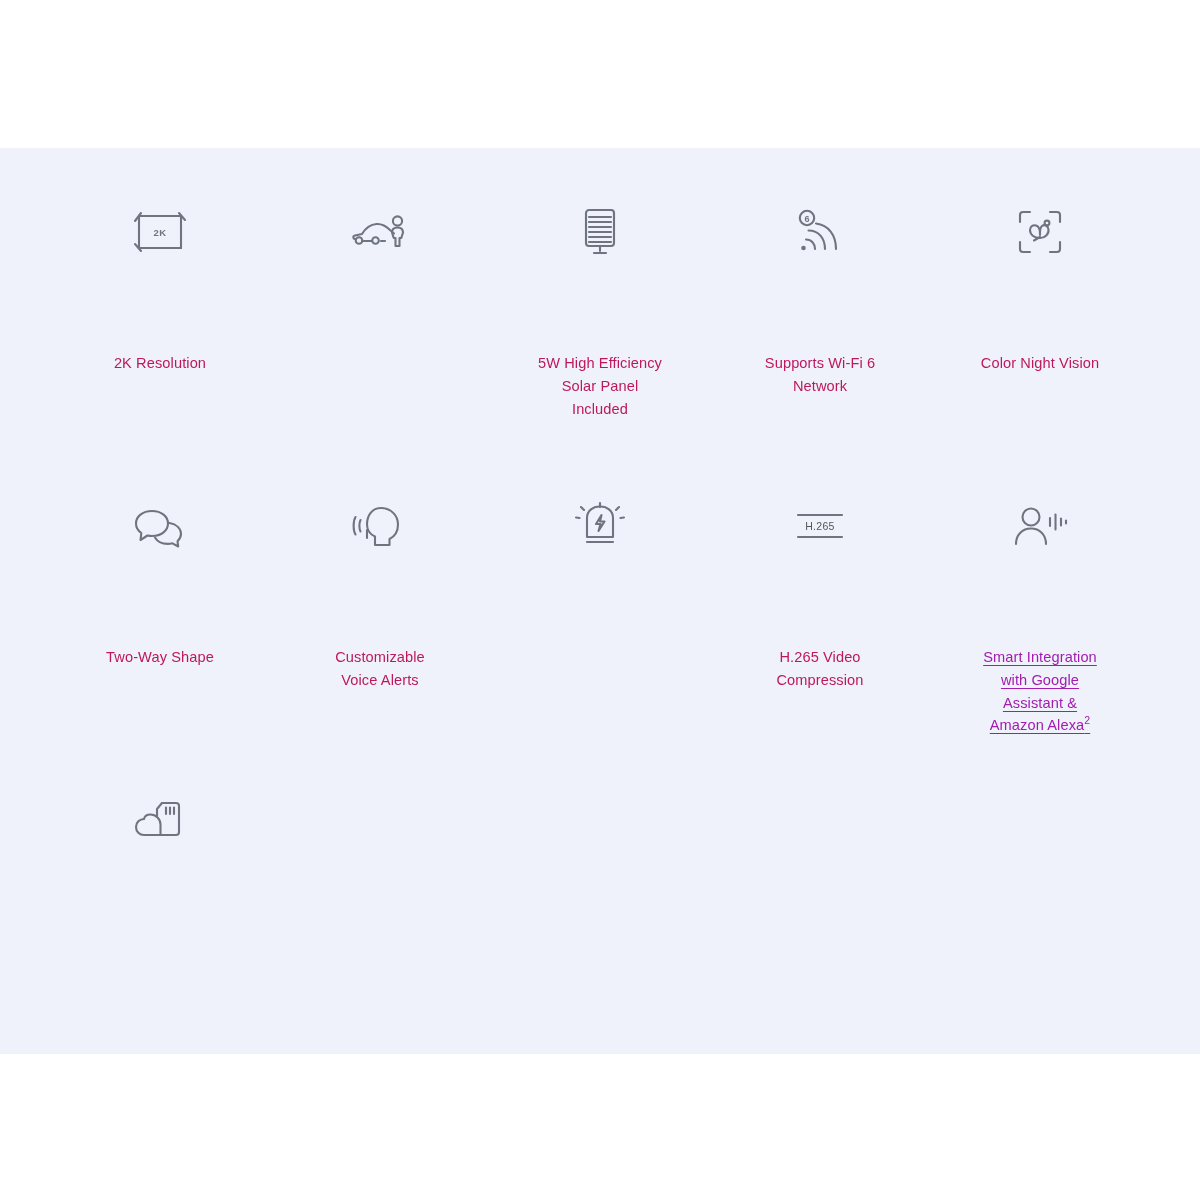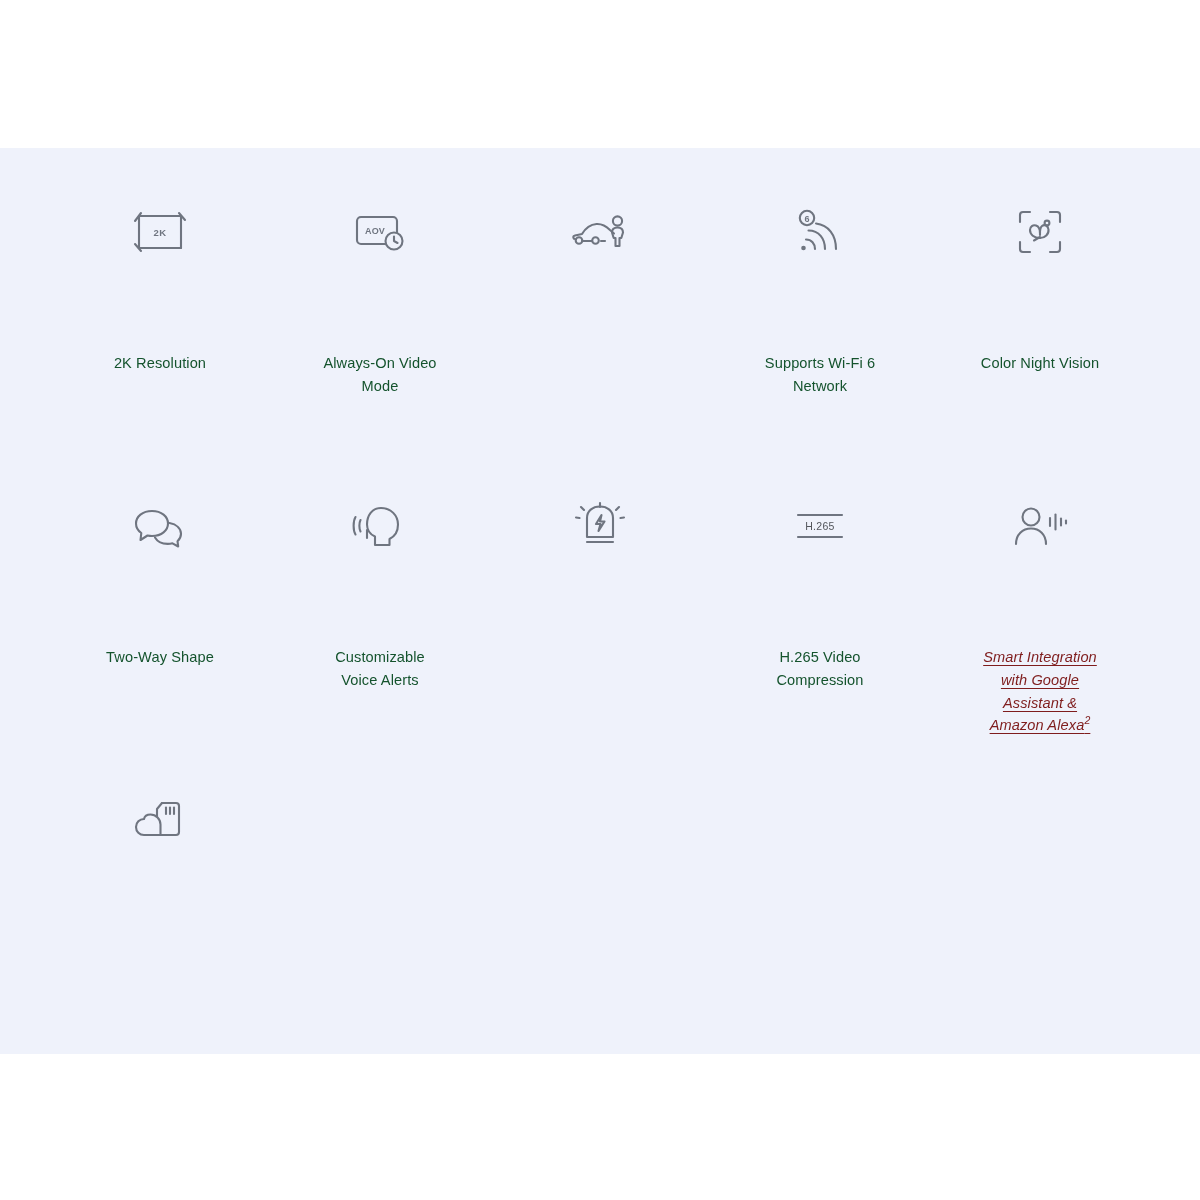--- a/index.html
+++ b/index.html
@@ -44,33 +44,32 @@
     height: 72px;
     display: flex;
     align-items: center;
     justify-content: center;
     margin-bottom: 58px;
   }
   .icon-slot svg { display: block; }
   .feature-label {
     font-size: 14.6px;
     line-height: 22.8px;
-    color: #14532d;
+    color: #be185d;
     text-align: center;
     max-width: 165px;
     letter-spacing: 0.1px;
     font-weight: 400;
   }
   .feature-label.link {
     text-decoration: underline;
     text-underline-offset: 2.5px;
     text-decoration-thickness: 1px;
     cursor: pointer;
-    color: #7f1d1d;
-    font-style: italic;
+    color: #a21caf;
   }
   sup { font-size: 0.72em; vertical-align: super; line-height: 0; }
   .icon-text {
     font-family: "Liberation Sans", sans-serif;
     font-size: 9.5px;
     font-weight: 700;
     fill: #6f7580;
     letter-spacing: 0.4px;
   }
   .icon-text-sm {
@@ -102,46 +101,51 @@
             <path d="M8 9 L50 9 L50 41"></path>
             <path d="M4 14 L10 6"></path>
             <path d="M48 6 L54 13"></path>
             <path d="M4 37 L10 44"></path>
             <text class="icon-text" x="29" y="29" text-anchor="middle" stroke="none">2K</text>
           </svg>
         </div>
         <div class="feature-label">2K Resolution</div>
       </div>
 
-      <div class="feature-cell">
-        <div class="icon-slot">
-          <svg width="58" height="50" viewBox="0 0 58 50" fill="none" stroke="#6f7580" stroke-width="2.1" stroke-linecap="round" stroke-linejoin="round">
-            <rect x="6" y="10" width="40" height="27" rx="4"></rect>
-            <text class="icon-text-sm" x="24" y="27" text-anchor="middle" stroke="none">AOV</text>
-            <circle cx="43" cy="34" r="8.5" fill="#eff2fb"></circle>
-            <path d="M43 29.5 L43 34 L46.5 36"></path>
-          </svg>
-        </div>
-        <div class="feature-label">Always-On Video<br>Mode</div>
-      </div>
 
       <div class="feature-cell">
         <div class="icon-slot">
           <svg width="62" height="48" viewBox="0 0 62 48" fill="none" stroke="#6f7580" stroke-width="2.1" stroke-linecap="round" stroke-linejoin="round">
             <path d="M6 31 C4 31 3.5 28 6 27.5 L13 26 C16 21 21 16.5 27.5 16 C33 15.6 37.5 18.5 41 22 L45 25.5"></path>
             <path d="M13 33 L23 33"></path>
             <path d="M32 33 L36 33"></path>
             <circle cx="10" cy="32.5" r="3.3"></circle>
             <circle cx="26.5" cy="32.5" r="3.3"></circle>
             <circle cx="48.5" cy="13" r="4.6"></circle>
             <path d="M43 24.5 C43 21 45.2 19.5 48.5 19.5 C51.8 19.5 54 21 54 24.5 L52.3 30 L50.5 30 L50.5 38 L46.5 38 L46.5 30 L44.7 30 Z"></path>
           </svg>
         </div>
       </div>
 
+      <div class="feature-cell">
+        <div class="icon-slot">
+          <svg width="50" height="52" viewBox="0 0 50 52" fill="none" stroke="#6f7580" stroke-width="2.1" stroke-linecap="round" stroke-linejoin="round">
+            <rect x="11" y="4" width="28" height="36" rx="3"></rect>
+            <path d="M14 11 L36 11"></path>
+            <path d="M14 16 L36 16"></path>
+            <path d="M14 21 L36 21"></path>
+            <path d="M14 26 L36 26"></path>
+            <path d="M14 31 L36 31"></path>
+            <path d="M14 36 L36 36"></path>
+            <path d="M25 40 L25 45"></path>
+            <path d="M19 47 L31 47"></path>
+          </svg>
+        </div>
+        <div class="feature-label">5W High Efficiency<br>Solar Panel<br>Included</div>
+      </div>
 
 
       <div class="feature-cell">
         <div class="icon-slot">
           <svg width="54" height="54" viewBox="0 0 54 54" fill="none" stroke="#6f7580" stroke-width="2.1" stroke-linecap="round" stroke-linejoin="round">
             <circle cx="14" cy="13" r="7.2"></circle>
             <text class="icon-text-sm" x="14" y="16.5" text-anchor="middle" stroke="none">6</text>
             <circle cx="10.5" cy="43" r="2.3" fill="#6f7580" stroke="none"></circle>
             <path d="M13 34.5 C18.5 34.5 22 38.5 22 44"></path>
             <path d="M15.5 25.5 C26 25.5 32 33.5 32 44"></path>

